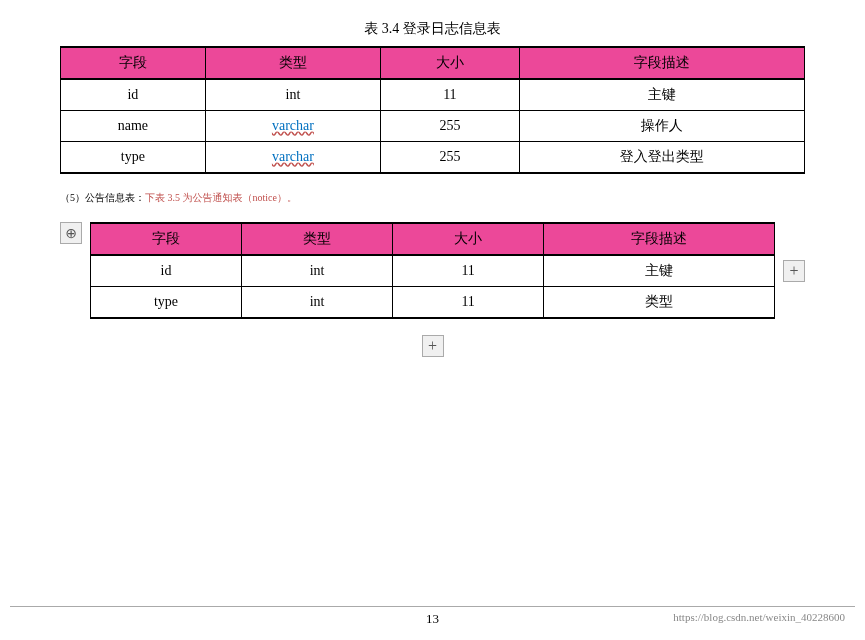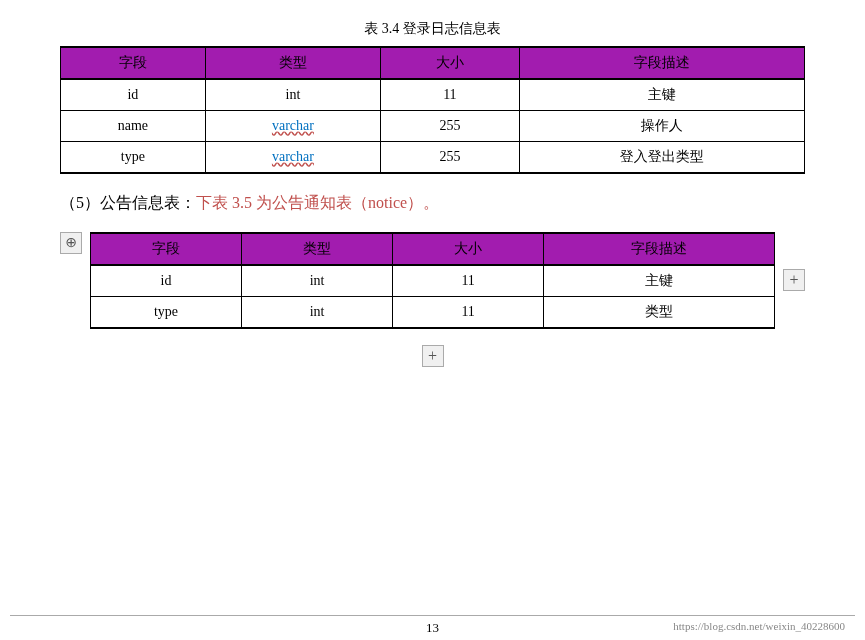--- a/index.html
+++ b/index.html
@@ -27,42 +27,42 @@
       border-collapse: collapse;
       margin-bottom: 16px;
     }
     .data-table th, .data-table td {
       border: 1px solid #000;
       padding: 6px 12px;
       text-align: center;
       font-size: 14px;
     }
     .data-table thead tr th {
-      background: #a21caf;
+      background: #ec4899;
       font-weight: normal;
       border-top: 2px solid #000;
       border-bottom: 2px solid #000;
     }
     .data-table tbody tr:last-child td {
       border-bottom: 2px solid #000;
     }
     .data-table thead tr th:first-child {
       border-left: 1px solid #000;
     }
 
     .varchar-cell {
       color: #0070c0;
       text-decoration: underline;
       text-decoration-color: #c0504d;
       text-decoration-style: wavy;
     }
 
     .paragraph {
       margin: 16px 0;
-      font-size: 16px;
+      font-size: 10px;
       line-height: 1.6;
     }
     .paragraph .highlight {
       color: #c0504d;
     }
 
     .section-wrapper {
       position: relative;
     }
 
@@ -103,21 +103,21 @@
     }
 
     .bottom-add-btn-wrapper {
       display: flex;
       justify-content: center;
       margin-top: 4px;
     }
 
     .page-footer {
       position: absolute;
-      bottom: 0;
+      bottom: 9px;
       left: 0;
       right: 0;
       display: flex;
       justify-content: flex-start;
       align-items: flex-end;
       padding: 4px 10px;
     }
     .page-number {
       width: 100%;
       text-align: center;

